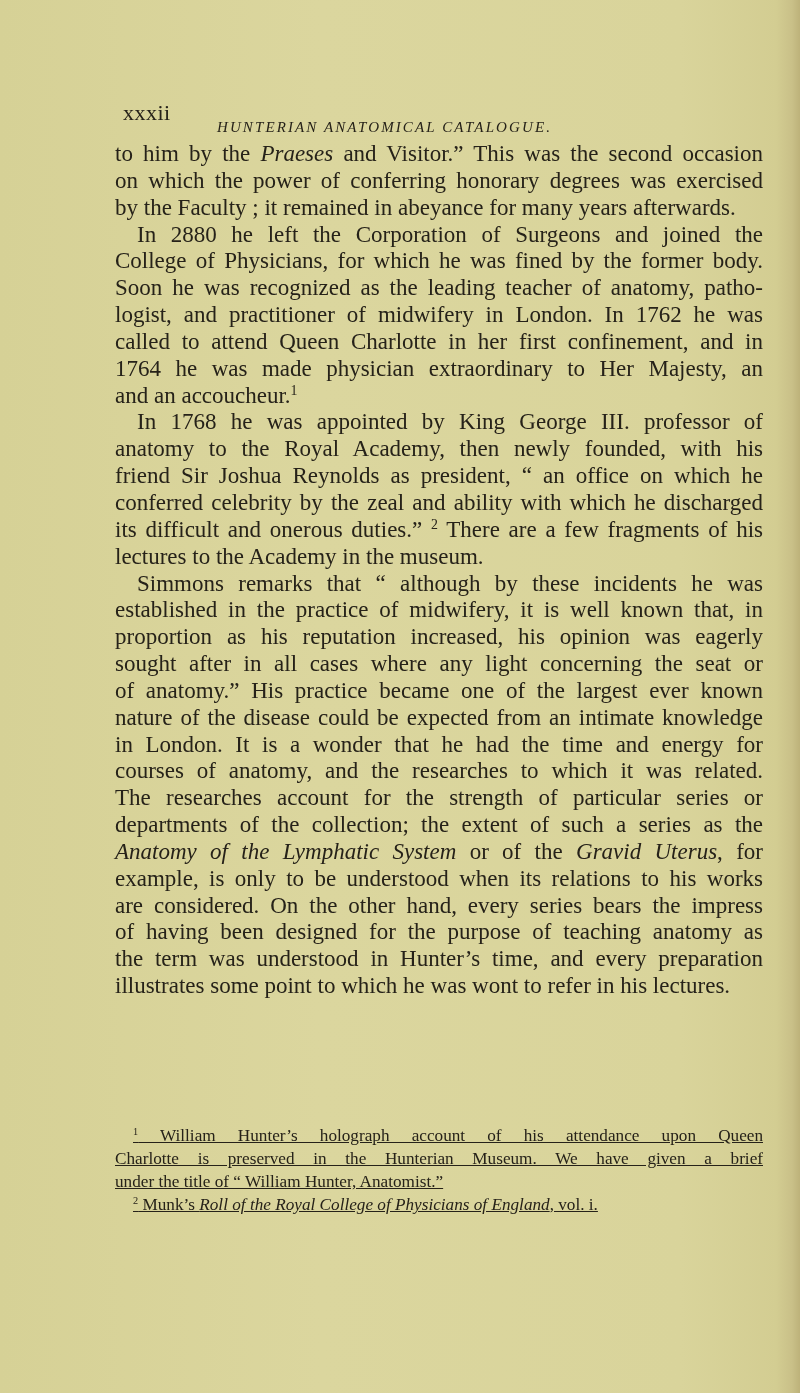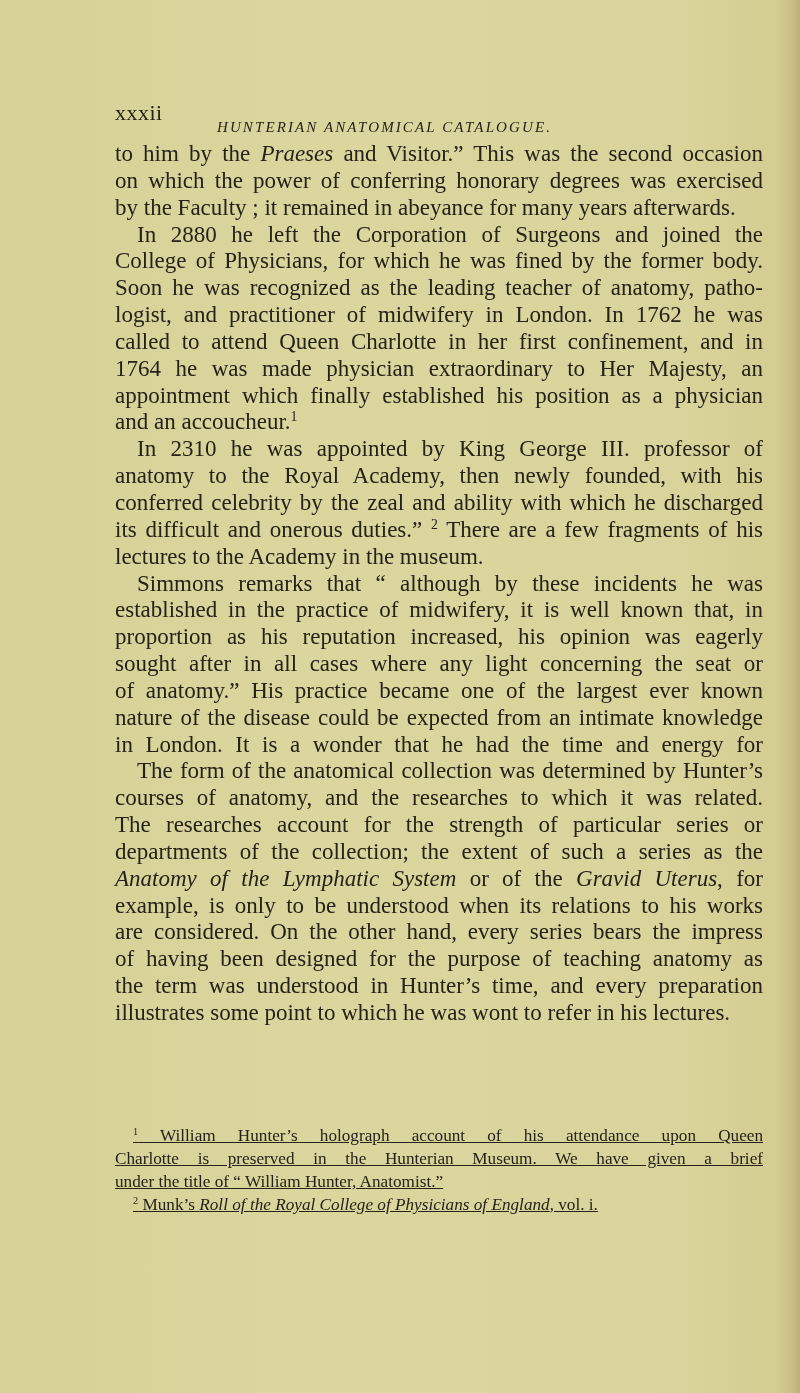--- a/index.html
+++ b/index.html
@@ -26,21 +26,21 @@
       top: 98px;
       left: 115px;
       width: 650px;
       height: 30px;
       font-size: 22px;
       line-height: 30px;
       white-space: nowrap;
     }
     .folio {
       position: absolute;
-      left: 0;
+      left: 8px;
       top: 0;
       letter-spacing: 0.5px;
     }
     .head-title {
       position: absolute;
       left: 102px;
       top: 14px;
       font-style: italic;
       letter-spacing: 2.1px;
       font-size: 15px;
@@ -104,35 +104,34 @@
   <div class="body-text" id="body-text">
       <span class="line"><span>to him by the </span><i>Praeses</i><span> and Visitor.”  This was the second occasion</span></span>
       <span class="line"><span>on which the power of conferring honorary degrees was exercised</span></span>
       <span class="line last"><span>by the Faculty ; it remained in abeyance for many years afterwards.</span></span>
       <span class="line indent"><span>In 2880 he left the Corporation of Surgeons and joined the</span></span>
       <span class="line"><span>College of Physicians, for which he was fined by the former body.</span></span>
       <span class="line"><span>Soon he was recognized as the leading teacher of anatomy, patho-</span></span>
       <span class="line"><span>logist, and practitioner of midwifery in London.  In 1762 he was</span></span>
       <span class="line"><span>called to attend Queen Charlotte in her first confinement, and in</span></span>
       <span class="line"><span>1764 he was made physician extraordinary to Her Majesty, an</span></span>
-      <span class="line"><span>appointment which finally established his position as a physician</span></span>
       <span class="line last"><span>and an accoucheur.</span><sup>1</sup></span>
-      <span class="line indent"><span>In 2310 he was appointed by King George III. professor of</span></span>
+      <span class="line indent"><span>In 1768 he was appointed by King George III. professor of</span></span>
       <span class="line"><span>anatomy to the Royal Academy, then newly founded, with his</span></span>
+      <span class="line"><span>friend Sir Joshua Reynolds as president, “ an office on which he</span></span>
       <span class="line"><span>conferred celebrity by the zeal and ability with which he discharged</span></span>
       <span class="line"><span>its difficult and onerous duties.” </span><sup>2</sup><span>  There are a few fragments of his</span></span>
       <span class="line last"><span>lectures to the Academy in the museum.</span></span>
       <span class="line indent"><span>Simmons remarks that “ although by these incidents he was</span></span>
       <span class="line"><span>established in the practice of midwifery, it is well known that, in</span></span>
       <span class="line"><span>proportion as his reputation increased, his opinion was eagerly</span></span>
       <span class="line"><span>sought after in all cases where any light concerning the seat or</span></span>
       <span class="line"><span>of anatomy.”  His practice became one of the largest ever known</span></span>
       <span class="line"><span>nature of the disease could be expected from an intimate knowledge</span></span>
       <span class="line"><span>in London.  It is a wonder that he had the time and energy for</span></span>
-      <span class="line indent"><span>The form of the anatomical collection was determined by Hunter’s</span></span>
       <span class="line"><span>courses of anatomy, and the researches to which it was related.</span></span>
       <span class="line"><span>The researches account for the strength of particular series or</span></span>
       <span class="line"><span>departments of the collection; the extent of such a series as the</span></span>
       <span class="line"><i>Anatomy of the Lymphatic System</i><span> or of the </span><i>Gravid Uterus</i><span>, for</span></span>
       <span class="line"><span>example, is only to be understood when its relations to his works</span></span>
       <span class="line"><span>are considered.  On the other hand, every series bears the impress</span></span>
       <span class="line"><span>of having been designed for the purpose of teaching anatomy as</span></span>
       <span class="line"><span>the term was understood in Hunter’s time, and every preparation</span></span>
       <span class="line last"><span>illustrates some point to which he was wont to refer in his lectures.</span></span>
     </div>

